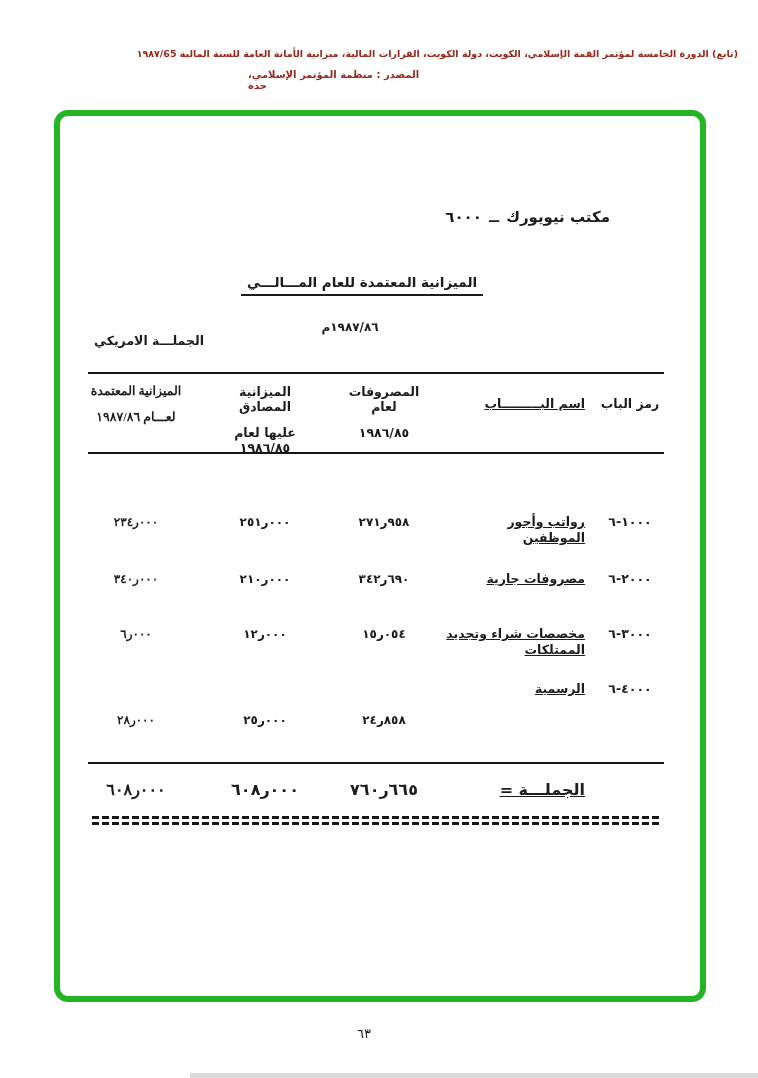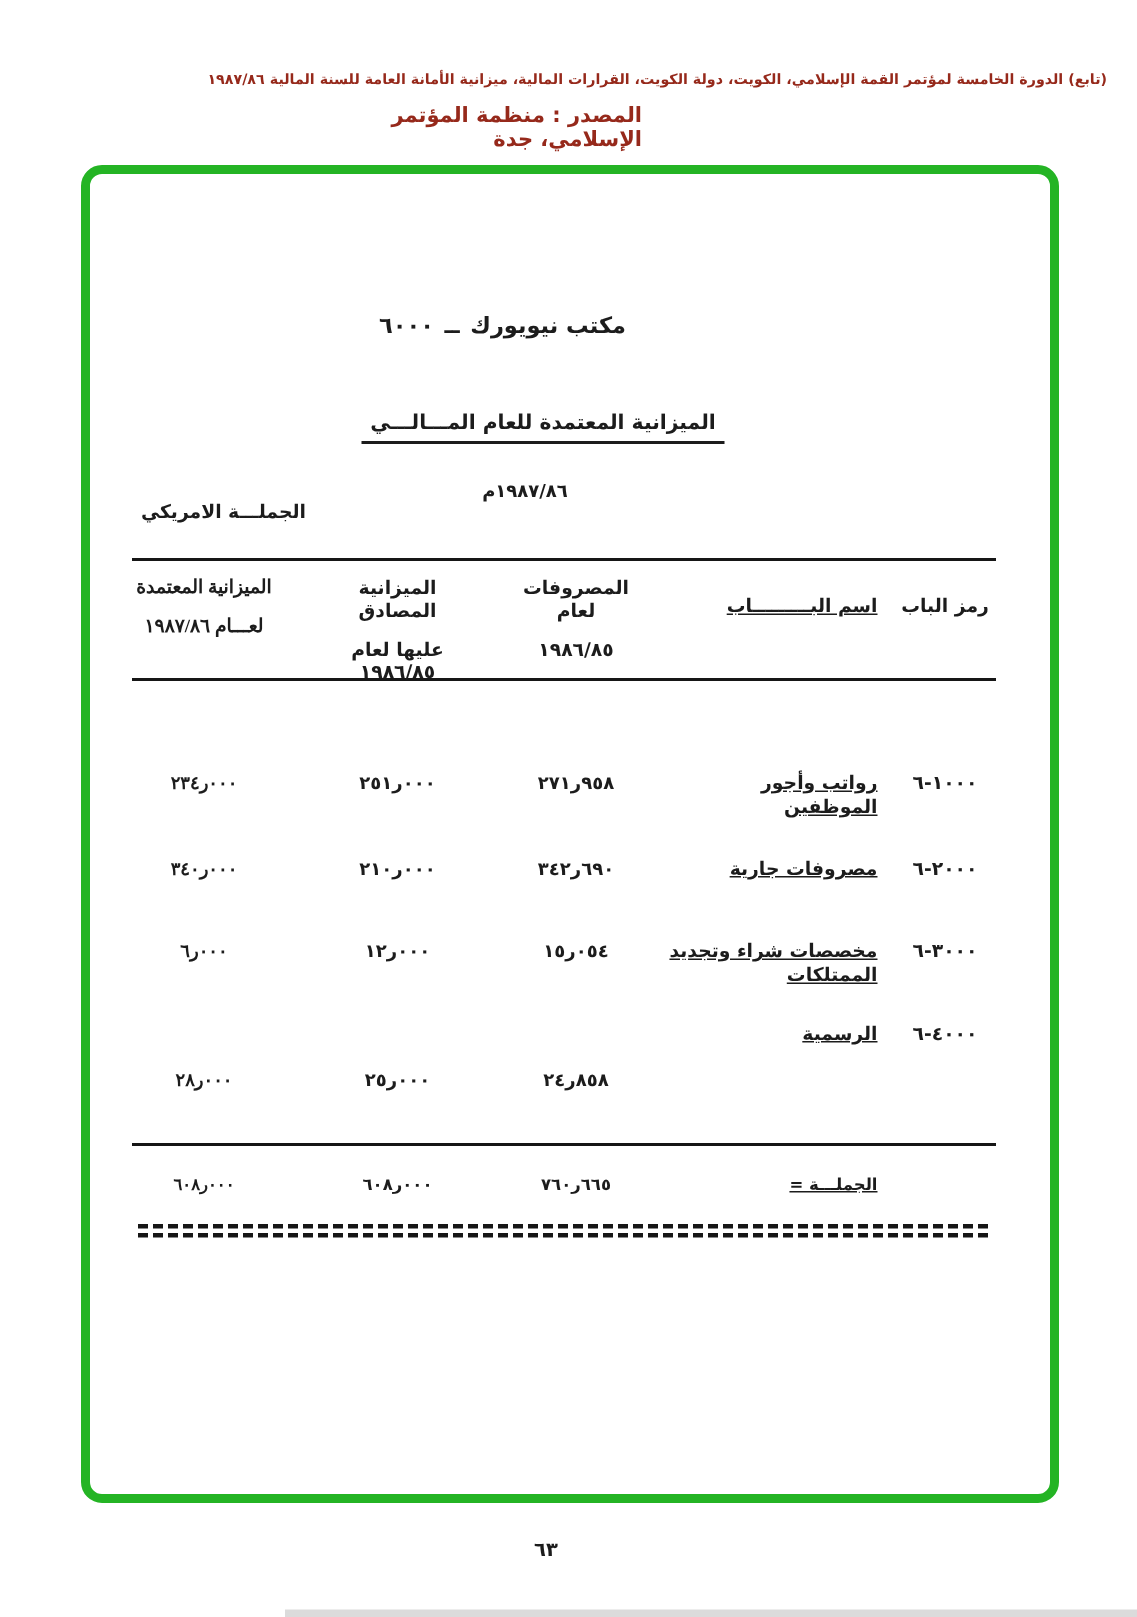--- a/index.html
+++ b/index.html
@@ -20,37 +20,37 @@
   
   .journal-header{
     position:absolute;top:48px;right:20px;left:58px;
     text-align:right;direction:rtl;
     color:var(--header-red);
     font-size:9.5px;font-weight:700;line-height:12px;
     letter-spacing:.2px;
   }
   .source-note{
     position:absolute;top:69px;left:248px;width:180px;
-    text-align:right;direction:rtl;
+    text-align:left;direction:rtl;
     color:var(--header-red);
-    font-size:14px;font-weight:700;
+    font-size:10px;font-weight:700;
   }
   
   .scan-frame{
     position:absolute;left:54px;top:110px;
     width:640px;height:880px;
     border:6px solid var(--accent-green);
     border-radius:14px;
     background:#ffffff;
   }
   .scan-inner{position:absolute;inset:0;font-weight:700;color:var(--ink);}
   
   .office-title{
     position:absolute;top:92px;left:0;right:90px;
-    text-align:center;font-size:15px;font-weight:700;
+    font-size:15px;font-weight:700;
   }
   .office-title .parts{display:inline-flex;direction:ltr;align-items:baseline;gap:7px;}
   .budget-heading{
     position:absolute;top:158px;left:0;right:60px;text-align:center;
     font-size:13.5px;font-weight:700;padding-left:24px;
   }
   .budget-heading span{border-bottom:2px solid var(--ink);padding:0 6px 4px;}
   .fiscal-year{
     position:absolute;top:204px;left:0;right:60px;text-align:center;
     font-size:12px;font-weight:700;direction:rtl;
@@ -76,38 +76,38 @@
   .col-adpt{left:20px;width:112px;text-align:center;font-family:Liberation Serif, serif;}
   .thead{top:268px;font-size:11px;}
   .thead .cell div{line-height:15px;}
   .thead .two-line div+div{margin-top:11px;}
   .thead .single{padding-top:12px;}
   .trow.r1{top:398px;} .trow.r2{top:455px;} .trow.r3{top:510px;}
   .trow.r4{top:565px;} .trow.total-row{top:666px;}
   .trow .cell{font-size:12.5px;line-height:16px;}
   .trow .num{font-size:12px;}
   .r4 .num{margin-top:31px;}
-  .total-row .cell{font-size:11px;}
+  .total-row .cell{font-size:16px;}
   bdo{unicode-bidi:bidi-override;}
   
   .page-number{
     position:absolute;top:1026px;left:0;right:30px;text-align:center;
-    font-size:13px;font-weight:700;letter-spacing:7px;direction:ltr;
+    font-size:13px;font-weight:400;letter-spacing:7px;direction:ltr;
   }
   .scan-edge{
     position:absolute;bottom:0;left:190px;right:0;height:5px;
     background:#cccccc;opacity:.7;
   }
 </style>
 </head>
 <body>
 
 <div id="page">
 
-  <div class="journal-header">(تابع) الدورة الخامسة لمؤتمر القمة الإسلامي، الكويت، دولة الكويت، القرارات المالية، ميزانية الأمانة العامة للسنة المالية ١٩٨٧/٨٦</div>
+  <div class="journal-header">(تابع) الدورة الخامسة لمؤتمر القمة الإسلامي، الكويت، دولة الكويت، القرارات المالية، ميزانية الأمانة العامة للسنة المالية ١٩٨٧/65</div>
   <div class="source-note">المصدر : منظمة المؤتمر الإسلامي، جدة</div>
 
   <div class="scan-frame">
     <div class="scan-inner">
 
       <div class="office-title">
         <span class="parts">
           <bdo dir="ltr">٦٠٠٠</bdo>
           <span>ــ</span>
           <span dir="rtl">مكتب نيويورك</span>

